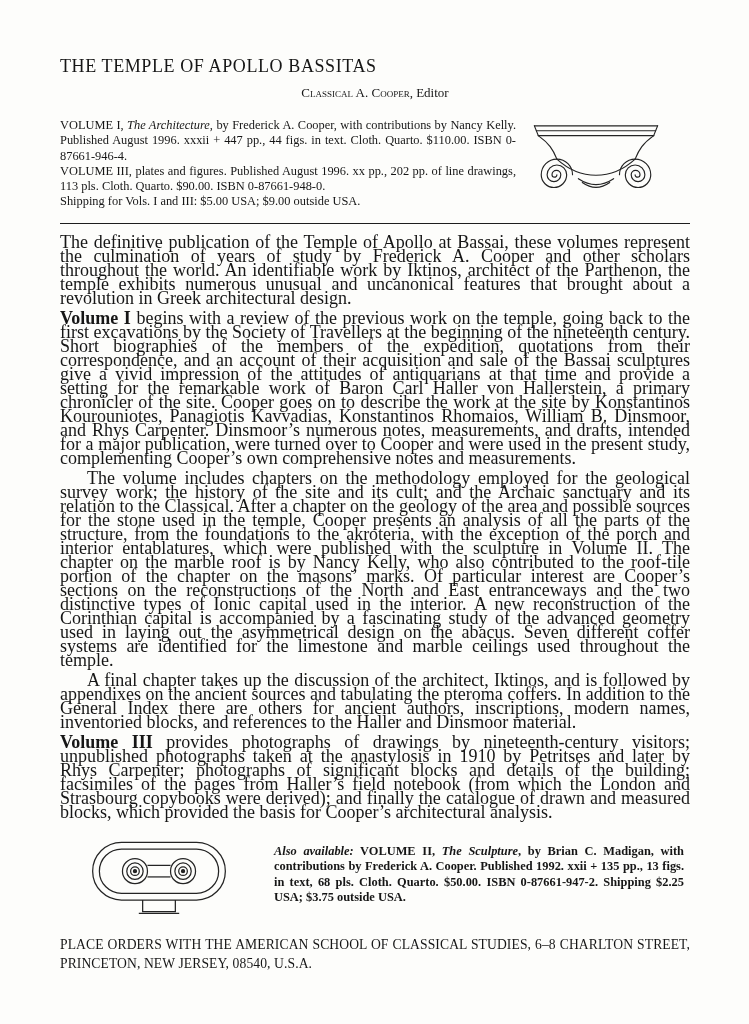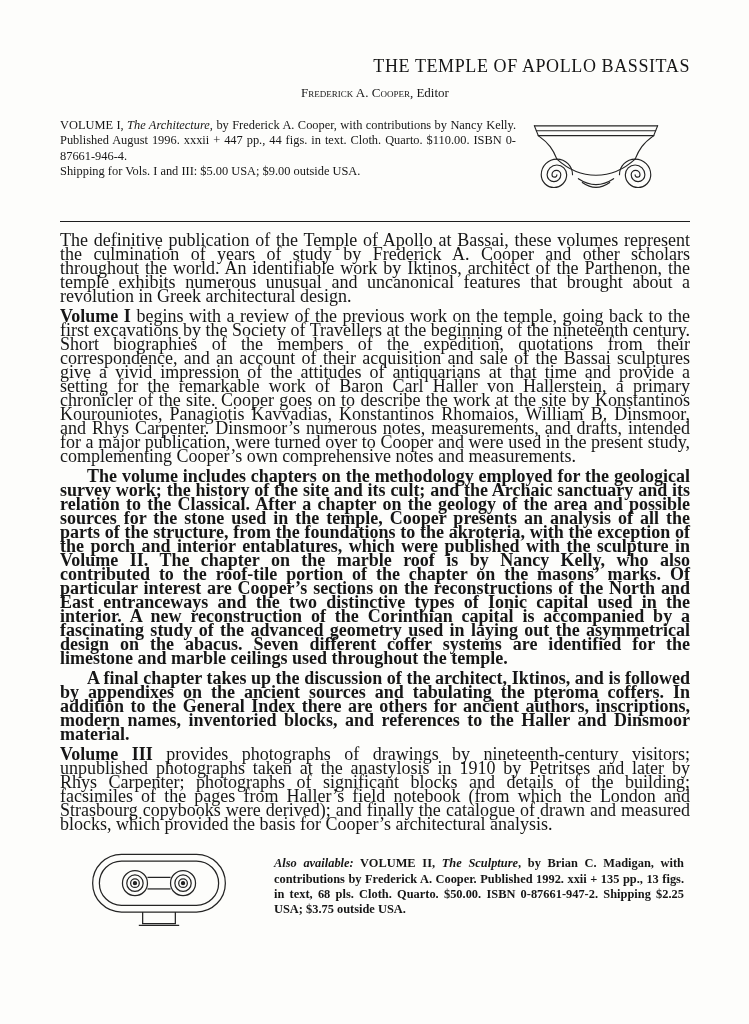--- a/index.html
+++ b/index.html
@@ -11,21 +11,21 @@
     color: #161616;
   }
   .page {
     width: 749px; height: 1024px;
     padding: 56px 59px 16px 60px;
     overflow: hidden;
     position: relative;
   }
   .title {
     margin: 0 0 8px 0;
-    text-align: right;
+    text-align: left;
     font-size: 18px;
     font-weight: normal;
     letter-spacing: 0.6px;
   }
   .editor {
     text-align: center;
     font-size: 13px;
     margin: 0 0 17px 0;
   }
   .pub-block { display: flex; align-items: flex-start; }
@@ -42,21 +42,21 @@
     border: none;
     border-top: 1.4px solid #1d1d1d;
     margin: 13px 0 11px 0;
   }
   .bodypara {
     margin: 0 0 6px 0;
     font-size: 18px;
     line-height: 14px;
     text-align: justify;
   }
-  .bodypara.indent { text-indent: 27px; font-weight: bold; }
+  .bodypara.indent { text-indent: 27px; }
   .also-block { display: flex; align-items: center; margin: 2px 0 4px 0; }
   .also-art { flex: 0 0 auto; margin-left: 24px; }
   .also-text {
     margin-left: 40px;
     width: 410px;
     font-size: 12.4px;
     line-height: 15.3px;
     text-align: justify;
   }
   .also-text p { margin: 0; font-weight: bold; }
@@ -68,25 +68,26 @@
     letter-spacing: 0.1px;
   }
   svg { display: block; }
 </style>
 </head>
 <body>
 
 <div class="page">
 
   <h1 class="title">THE TEMPLE OF APOLLO BASSITAS</h1>
-  <div class="editor"><span style="font-variant: small-caps;">Frederick A. Cooper</span><span>, Editor</span></div>
+  <div class="editor"><span style="font-variant: small-caps;">Classical A. Cooper</span><span>, Editor</span></div>
 
   <div class="pub-block">
     <div class="pub-text">
       <p><span>VOLUME I, </span><span style="font-style: italic;">The Architecture</span><span>, by Frederick A. Cooper, with contributions by Nancy Kelly. Published August 1996. xxxii + 447 pp., 44 figs. in text. Cloth. Quarto. $110.00. ISBN 0-87661-946-4.</span></p>
+      <p>VOLUME III, plates and figures. Published August 1996. xx pp., 202 pp. of line drawings, 113 pls. Cloth. Quarto. $90.00. ISBN 0-87661-948-0.</p>
       <p>Shipping for Vols. I and III: $5.00 USA; $9.00 outside USA.</p>
     </div>
     <div class="pub-art">
       <svg width="132" height="88" viewBox="0 0 132 90">
         <g fill="none" stroke="#242424" stroke-width="1.2" stroke-linecap="round">
           <path d="M3 6 H129"></path>
           <path d="M5 11 H127"></path>
           <path d="M7 16 H125"></path>
           <path d="M3 6 L7 16"></path>
           <path d="M129 6 L125 16"></path>
@@ -129,14 +130,15 @@
           <path d="M58 78 V90 H92 V78"></path>
           <path d="M54 92 H96"></path>
         </g>
       </svg>
     </div>
     <div class="also-text">
       <p><span style="font-style: italic;">Also available:</span><span> VOLUME II, </span><span style="font-style: italic;">The Sculpture</span><span>, by Brian C. Madigan, with contributions by Frederick A. Cooper. Published 1992. xxii + 135 pp., 13 figs. in text, 68 pls. Cloth. Quarto. $50.00. ISBN 0-87661-947-2. Shipping $2.25 USA; $3.75 outside USA.</span></p>
     </div>
   </div>
 
+  <p class="footer">PLACE ORDERS WITH THE AMERICAN SCHOOL OF CLASSICAL STUDIES, 6–8 CHARLTON STREET, PRINCETON, NEW JERSEY, 08540, U.S.A.</p>
 
 </div>
 
 </body></html>

